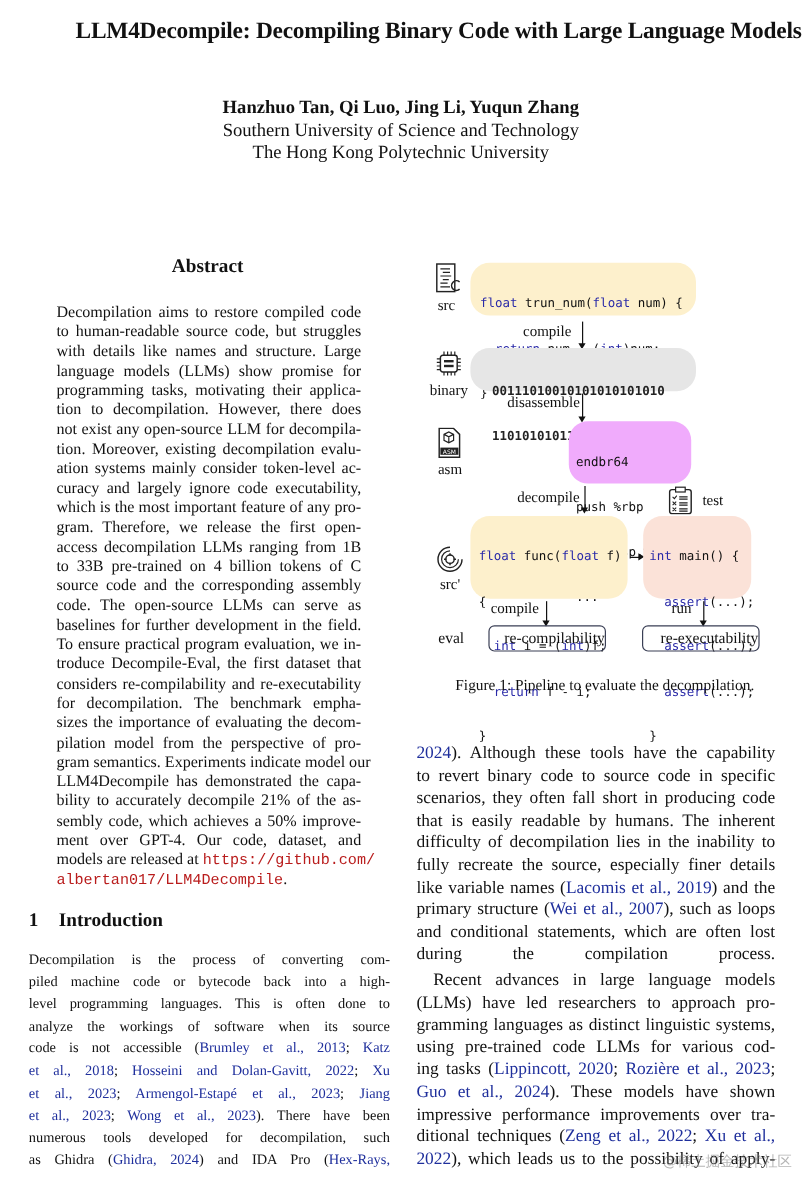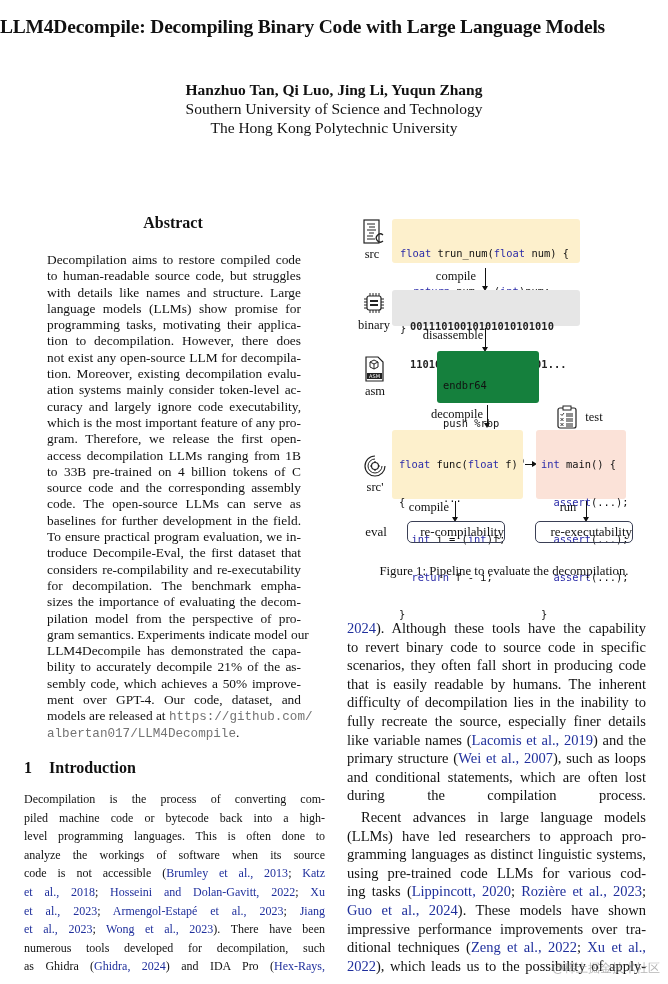--- a/index.html
+++ b/index.html
@@ -1,40 +1,40 @@
 <!DOCTYPE html>
 <html><head>
 <meta charset="utf-8">
 <style>
   html, body { margin:0; padding:0; background:#ffffff; }
   body { width:668px; height:984px; position:relative; overflow:hidden;
          font-family:"Liberation Serif","DejaVu Serif",serif; color:#111; }
   .abs { position:absolute; }
-  .title { left:0; width:624px; top:16px; text-align:left; font-size:19.5px; font-weight:bold; letter-spacing:-0.2px; }
+  .title { left:0; width:624px; top:16px; text-align:right; font-size:19.5px; font-weight:bold; letter-spacing:-0.2px;padding-left:44px; }
   .authors { left:0; width:668px; top:81px; text-align:center; font-size:15.5px; font-weight:bold; }
   .affil { left:0; width:668px; text-align:center; font-size:15.5px; }
   .abs-head { left:46px; width:254px; top:214px; text-align:center; font-size:16px; font-weight:bold; }
   .abstract { left:47px; width:254px; top:252px; font-size:13.4px; line-height:16.3px; text-align:justify; hyphens:manual; }
   .abstract .line { display:block; text-align:justify; text-align-last:justify; height:16.3px; white-space:nowrap; }
   .line.last { text-align-last:left; }
-  .mono-link { font-family:"Liberation Mono","DejaVu Sans Mono",monospace; color:#737373; font-size:12.6px; }
+  .mono-link { font-family:"Liberation Mono","DejaVu Sans Mono",monospace; color:#b91c1c; font-size:12.6px; }
   .cite { color:#1f2f9c;margin-top:30px; }
   .sec-head { left:24px; top:759px; font-size:16px; font-weight:bold; }
   .sec-head .num { display:inline-block; width:25px; }
   .intro { left:24px; width:301px; top:790px; font-size:12px; line-height:18.6px; }
   .intro .line, .right .line { display:block; text-align:justify; text-align-last:justify; white-space:nowrap; height:18.6px; }
   .right { left:347px; width:299px; top:619px; font-size:14.5px; line-height:18.6px; }
   .indent { padding-left:14px; }
   
   .fig { left:355px; top:212px; width:300px; height:340px; }
-  .codebox { position:absolute; border-radius:3px; font-family:"DejaVu Sans Mono","Liberation Mono",monospace; font-size:10.4px; line-height:12.5px; white-space:pre; padding:3px 8px; box-sizing:border-box; }
+  .codebox { position:absolute; border-radius:16px; font-family:"DejaVu Sans Mono","Liberation Mono",monospace; font-size:10.4px; line-height:12.5px; white-space:pre; padding:3px 8px; box-sizing:border-box; }
   .kw { color:#2a2aa8; }
   .yellow { background:#fdf0cc; }
   .gray { background:#e6e6e6; }
-  .grayl { background:#15803d; }
+  .grayl { background:#f0abfc;margin-left:37px; }
   .pink { background:#fbe2d8; }
   .bin { font-weight:bold; color:#222; }
   .flabel { position:absolute; font-size:12.5px; text-align:center; }
   .arrow-v { position:absolute; width:1px; background:#111; }
   .arrow-v::after { content:""; position:absolute; left:-3px; bottom:-4px; border-left:3.5px solid transparent; border-right:3.5px solid transparent; border-top:5px solid #111; }
   .arrow-h { position:absolute; height:1px; background:#111; }
   .arrow-h::after { content:""; position:absolute; right:-4px; top:-3px; border-top:3.5px solid transparent; border-bottom:3.5px solid transparent; border-left:5px solid #111; }
   .evalbox { position:absolute; border:1.2px solid #3a3f55; border-radius:5px; font-size:13px; text-align:right; line-height:19px; height:20px; box-sizing:content-box; }
   .icon { position:absolute; }
   .caption { left:340px; width:328px; top:564px; text-align:center; font-size:12.8px; }

